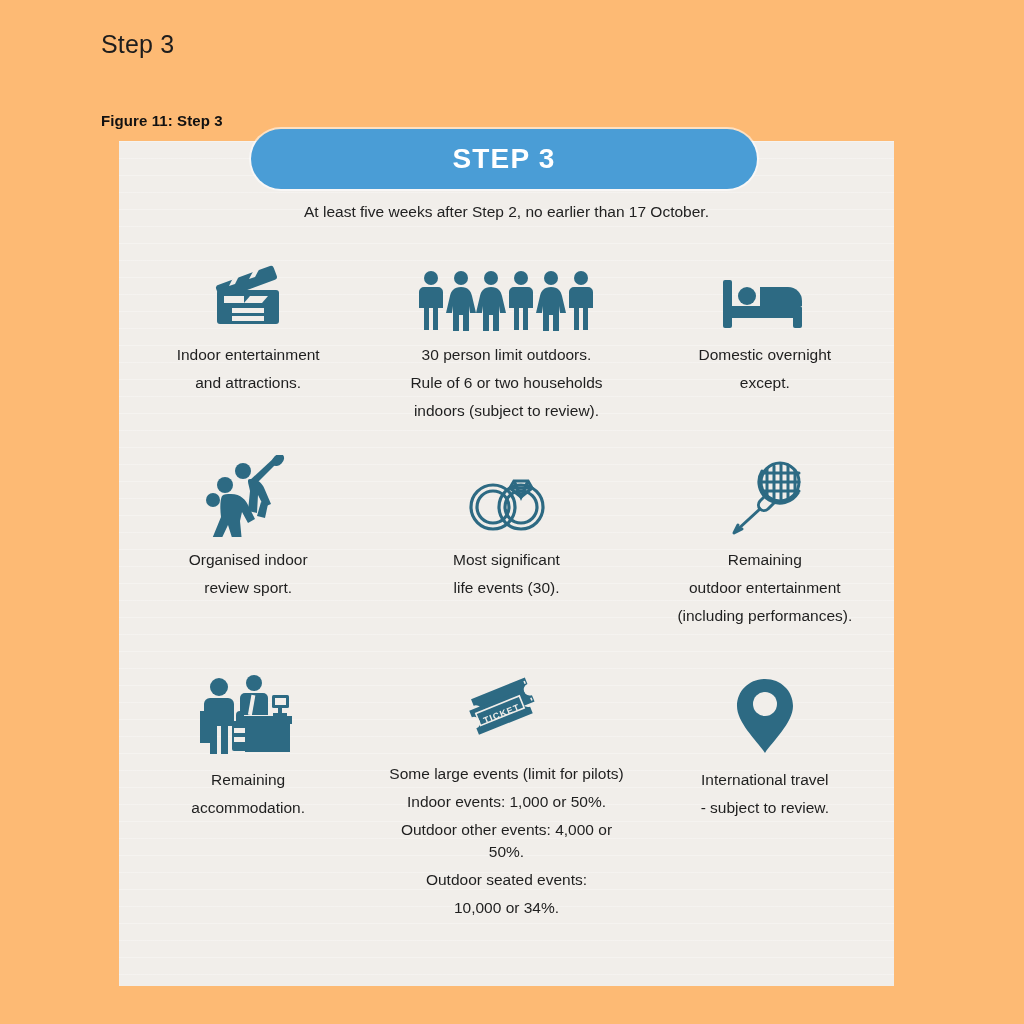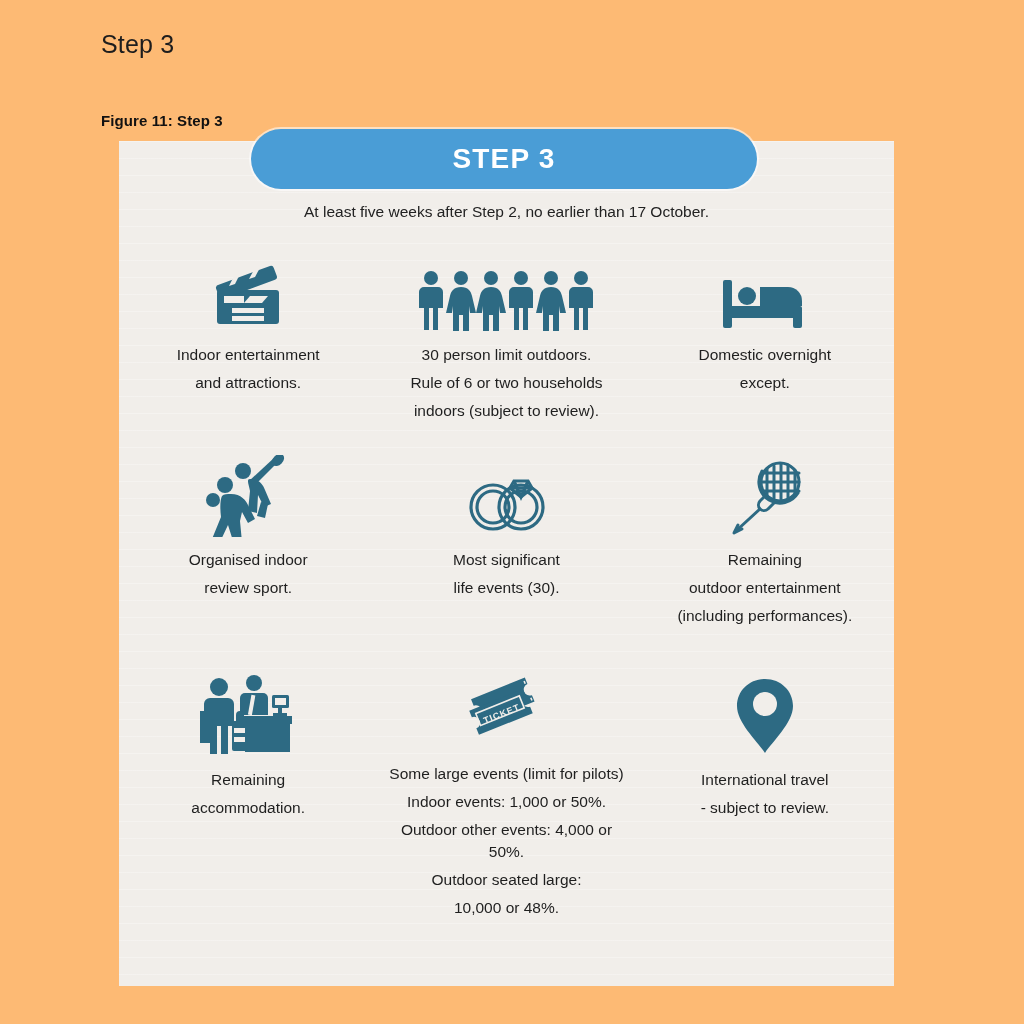--- a/index.html
+++ b/index.html
@@ -306,22 +306,22 @@
                 <rect x="19" y="31" width="47" height="13"></rect>
                 <path d="M76 19 v3 M76 25 v3 M76 31 v3 M76 37 v3"></path>
               </g>
               <text x="43" y="44" transform="rotate(-22 48 40)" fill="#f1eeea" font-family="'Liberation Sans', sans-serif" font-size="9" font-weight="bold" text-anchor="middle" letter-spacing="1">TICKET</text>
             </svg>
           </div>
           <div class="cap">
             <p>Some large events (limit for pilots)</p>
             <p>Indoor events: 1,000 or 50%.</p>
             <p>Outdoor other events: 4,000 or 50%.</p>
-            <p>Outdoor seated large:</p>
-            <p>10,000 or 48%.</p>
+            <p>Outdoor seated events:</p>
+            <p>10,000 or 34%.</p>
           </div>
         </div>
 
         <div class="cell">
           <div class="icon-wrap">
             <svg width="68" height="82" viewBox="0 0 68 82">
               <path class="teal" d="M34 4 C18 4 6 16 6 31 c0 17 21 36 28 47 7 -11 28 -30 28 -47 C62 16 50 4 34 4 z"></path>
               <circle cx="34" cy="29" r="12" fill="#f1eeea"></circle>
             </svg>
           </div>

